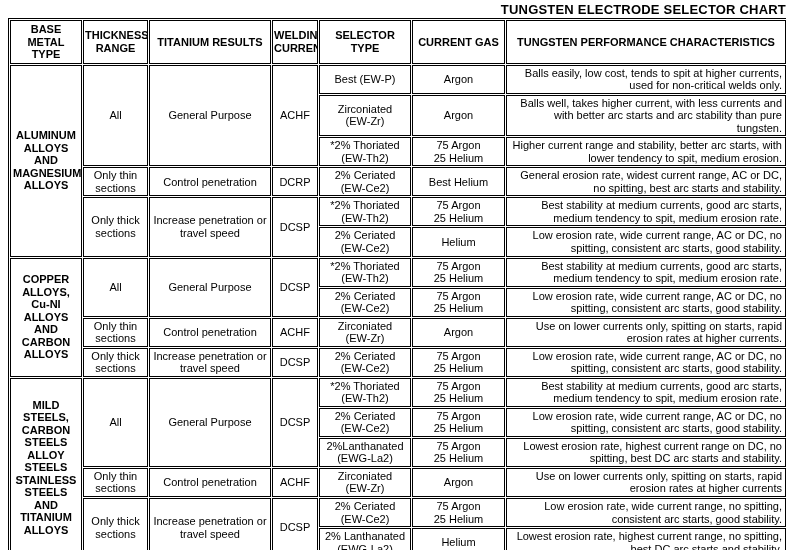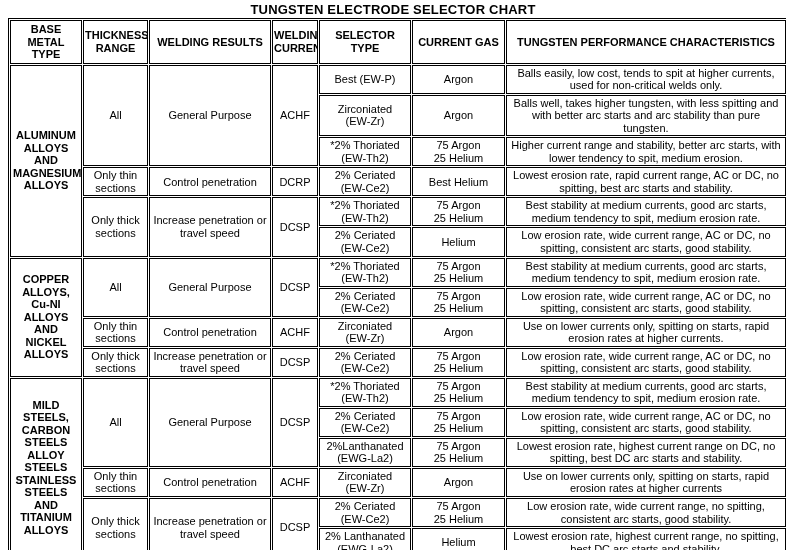--- a/index.html
+++ b/index.html
@@ -1,99 +1,99 @@
 <!DOCTYPE html>
 <html><head>
 <meta charset="utf-8">
 <style>
   html,body{margin:0;padding:0;background:#fff;}
   body{width:786px;height:550px;overflow:hidden;font-family:"Liberation Sans",sans-serif;color:#000;}
-  .page-title{font-size:13px;font-weight:bold;text-align:center;margin:2px 0 1px 0;letter-spacing:0.2px;}
+  .page-title{font-size:13px;font-weight:bold;text-align:right;margin:2px 0 1px 0;letter-spacing:0.2px;}
   table{margin:0 0 0 8px;width:770px;table-layout:fixed;border-collapse:separate;border-spacing:1px;border:1px solid #000;background:#fff;}
   th,td{border:1px solid #000;vertical-align:middle;font-size:11px;line-height:1.14;text-align:center;padding:1px 2px;white-space:pre-line;overflow:hidden;}
   th{font-weight:bold;padding:2px 1px;}
   td.base{font-weight:bold;margin-left:46px;}
-  td.perf{text-align:center;padding-left:3px;padding-right:3px;}
+  td.perf{text-align:right;padding-left:3px;padding-right:3px;}
 </style>
 </head>
 <body>
 
 <div class="page-title">TUNGSTEN ELECTRODE SELECTOR CHART</div>
 
 <table>
   <colgroup>
     <col style="width:72px">
       <col style="width:65px">
       <col style="width:122px">
     <col style="width:46px">
       <col style="width:92px">
       <col style="width:93px">
     <col style="width:280px">
   </colgroup>
   <thead>
     <tr id="head-row">
         <th>BASE METAL TYPE</th>
         <th>THICKNESS RANGE</th>
-        <th>WELDING RESULTS</th>
+        <th>TITANIUM RESULTS</th>
         <th>WELDING CURRENT</th>
         <th>SELECTOR TYPE</th>
         <th>CURRENT GAS</th>
         <th>TUNGSTEN PERFORMANCE CHARACTERISTICS</th>
       </tr>
   </thead>
   <tbody id="table-body">
       <tr>
         <td rowspan="6" class="base">ALUMINUM ALLOYS AND MAGNESIUM ALLOYS</td>
         <td rowspan="3">All</td>
         <td rowspan="3">General Purpose</td>
         <td rowspan="3">ACHF</td>
         <td>Best (EW-P)</td>
         <td>Argon</td>
         <td class="perf">Balls easily, low cost, tends to spit at higher currents, used for non-critical welds only.</td>
       </tr>
       <tr>
         <td>Zirconiated
 (EW-Zr)</td>
         <td>Argon</td>
-        <td class="perf">Balls well, takes higher tungsten, with less spitting and with better arc starts and arc stability than pure tungsten.</td>
+        <td class="perf">Balls well, takes higher current, with less currents and with better arc starts and arc stability than pure tungsten.</td>
       </tr>
       <tr>
         <td>*2% Thoriated
 (EW-Th2)</td>
         <td>75 Argon
 25 Helium</td>
         <td class="perf">Higher current range and stability, better arc starts, with lower tendency to spit, medium erosion.</td>
       </tr>
       <tr>
         <td>Only thin sections</td>
         <td>Control penetration</td>
         <td>DCRP</td>
         <td>2% Ceriated
 (EW-Ce2)</td>
         <td>Best Helium</td>
-        <td class="perf">Lowest erosion rate, rapid current range, AC or DC, no spitting, best arc starts and stability.</td>
+        <td class="perf">General erosion rate, widest current range, AC or DC, no spitting, best arc starts and stability.</td>
       </tr>
       <tr>
         <td rowspan="2">Only thick sections</td>
         <td rowspan="2">Increase penetration or travel speed</td>
         <td rowspan="2">DCSP</td>
         <td>*2% Thoriated
 (EW-Th2)</td>
         <td>75 Argon
 25 Helium</td>
         <td class="perf">Best stability at medium currents, good arc starts, medium tendency to spit, medium erosion rate.</td>
       </tr>
       <tr>
         <td>2% Ceriated
 (EW-Ce2)</td>
         <td>Helium</td>
         <td class="perf">Low erosion rate, wide current range, AC or DC, no spitting, consistent arc starts, good stability.</td>
       </tr>
       <tr>
-        <td rowspan="4" class="base">COPPER ALLOYS, Cu-NI ALLOYS AND NICKEL ALLOYS</td>
+        <td rowspan="4" class="base">COPPER ALLOYS, Cu-NI ALLOYS AND CARBON ALLOYS</td>
         <td rowspan="2">All</td>
         <td rowspan="2">General Purpose</td>
         <td rowspan="2">DCSP</td>
         <td>*2% Thoriated
 (EW-Th2)</td>
         <td>75 Argon
 25 Helium</td>
         <td class="perf">Best stability at medium currents, good arc starts, medium tendency to spit, medium erosion rate.</td>
       </tr>
       <tr>

